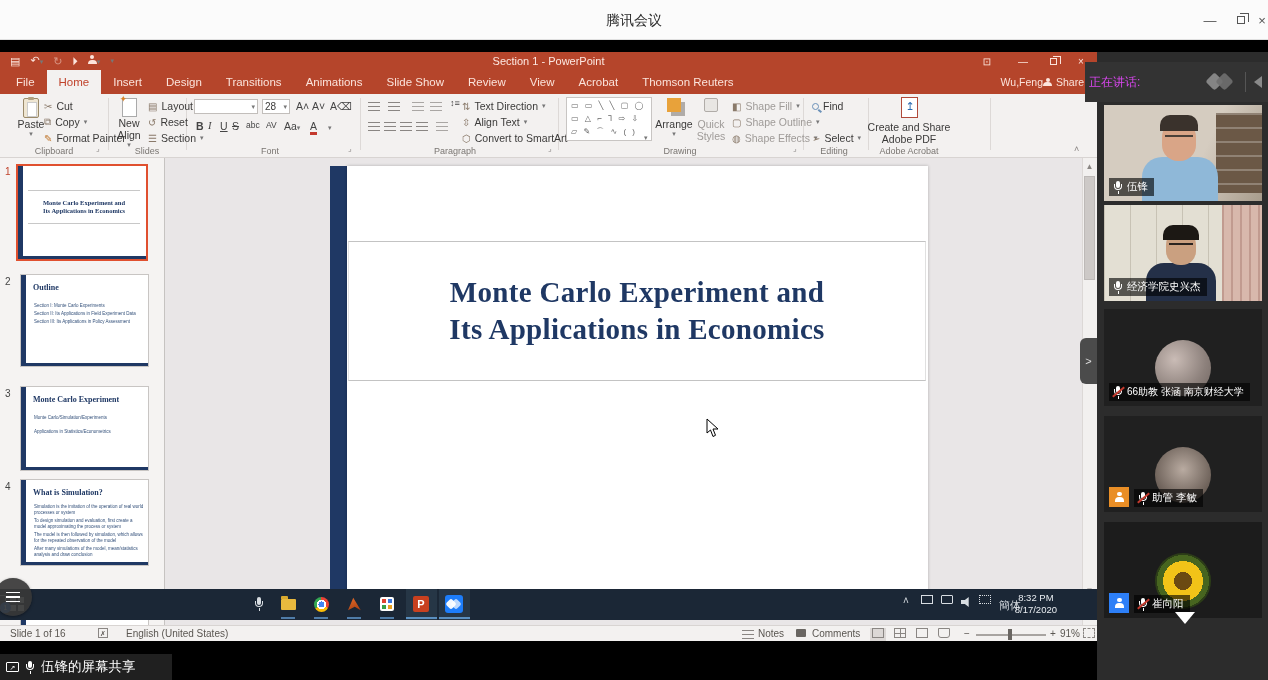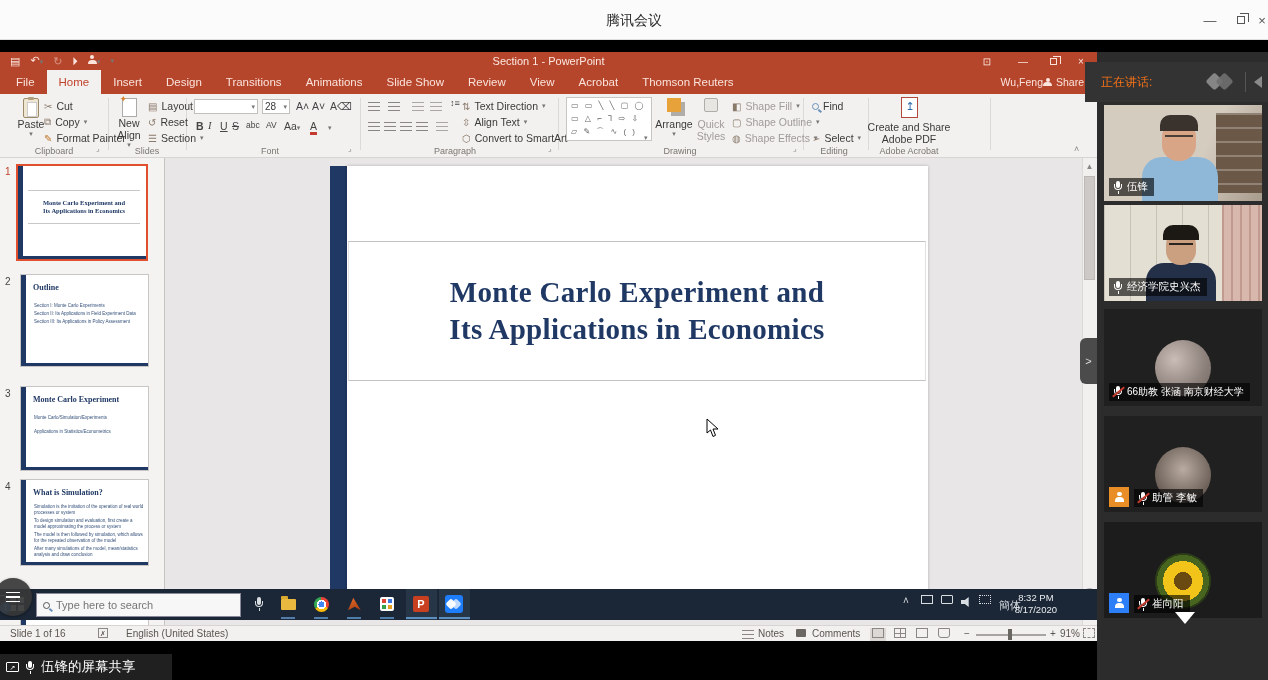--- a/index.html
+++ b/index.html
@@ -137,21 +137,21 @@
   #share-banner { left:0; top:654px; width:172px; height:26px; background:rgba(35,35,35,.92); display:flex; align-items:center; gap:6px; padding:0 6px; z-index:12; }
   #share-banner .txt { color:#fff; font-size:13.5px; white-space:nowrap; }
   .scrshare-ic { width:13px; height:10px; border:1px solid #fff; border-radius:1px; color:#fff; font-size:7px; line-height:9px; text-align:center; }
 
   
   #float-ball { left:-6px; top:578px; width:38px; height:38px; border-radius:50%; background:rgba(55,55,55,.92); z-index:11; display:flex; align-items:center; justify-content:center; box-shadow:0 1px 3px rgba(0,0,0,.4); }
   .ball-lines { width:14px; height:10px; background-image:repeating-linear-gradient(to bottom,#fff 0 1.5px,transparent 1.5px 4.5px); }
 
   
   #sidebar { left:1097px; top:52px; width:171px; height:628px; background:#2c2c2c; z-index:8; }
-  #sb-header { position:absolute; left:-12px; top:10px; width:183px; height:40px; background:#333; display:flex; align-items:center; color:#f97316; font-size:12px; padding-left:16px; }
+  #sb-header { position:absolute; left:-12px; top:10px; width:183px; height:40px; background:#333; display:flex; align-items:center; color:#d946ef; font-size:12px; padding-left:4px; }
   .tmlogo { position:absolute; right:28px; top:11px; width:36px; height:18px; }
   .tmlogo::before, .tmlogo::after { content:''; position:absolute; width:13px; height:13px; border-radius:3px; transform:rotate(45deg); top:2px; }
   .tmlogo::before { left:4px; background:#9a9a9a; opacity:.8; }
   .tmlogo::after { left:14px; background:#6f6f6f; opacity:.9; }
   .sb-divider { position:absolute; right:22px; top:10px; width:1px; height:20px; background:#555; }
   .sb-collapse-arrow { position:absolute; right:6px; top:14px; width:0; height:0; border-top:6px solid transparent; border-bottom:6px solid transparent; border-right:8px solid #8a8a8a; }
 
   .tile { position:absolute; left:7px; width:158px; background:#202020; overflow:hidden; }
   .vlabel { position:absolute; left:5px; bottom:5px; display:flex; align-items:center; gap:4px; background:rgba(0,0,0,.62); color:#fff; font-size:10.5px; padding:2px 6px 2px 4px; white-space:nowrap; }
   .mic { position:relative; width:10px; height:13px; flex:0 0 auto; }
@@ -496,24 +496,20 @@
       <div class="abs" style="left:1050px;">+</div>
       <div class="abs" style="left:1060px;">91%</div>
       <div class="abs view-ic" style="left:1083px;border-style:dashed;"></div>
     </div>
   </div>
 
   <div class="abs" id="taskbar">
     <div class="abs" style="left:10px;top:8px;">
         <span class="winlogo" style="display:block"></span>
       </div>
-    <div class="abs" id="search-box">
-      <span class="mag" style="border-color:#555;"></span>
-      <input readonly="" placeholder="Type here to search" style="">
-    </div>
     <div class="abs tb-icon" style="left:250px;">
         <span class="tb-mic">
           <b></b>
           <i></i>
           <u></u>
         </span>
       </div>
     <div class="abs tb-icon" style="left:279px;">
         <span class="folder-ic"></span>
       </div>

